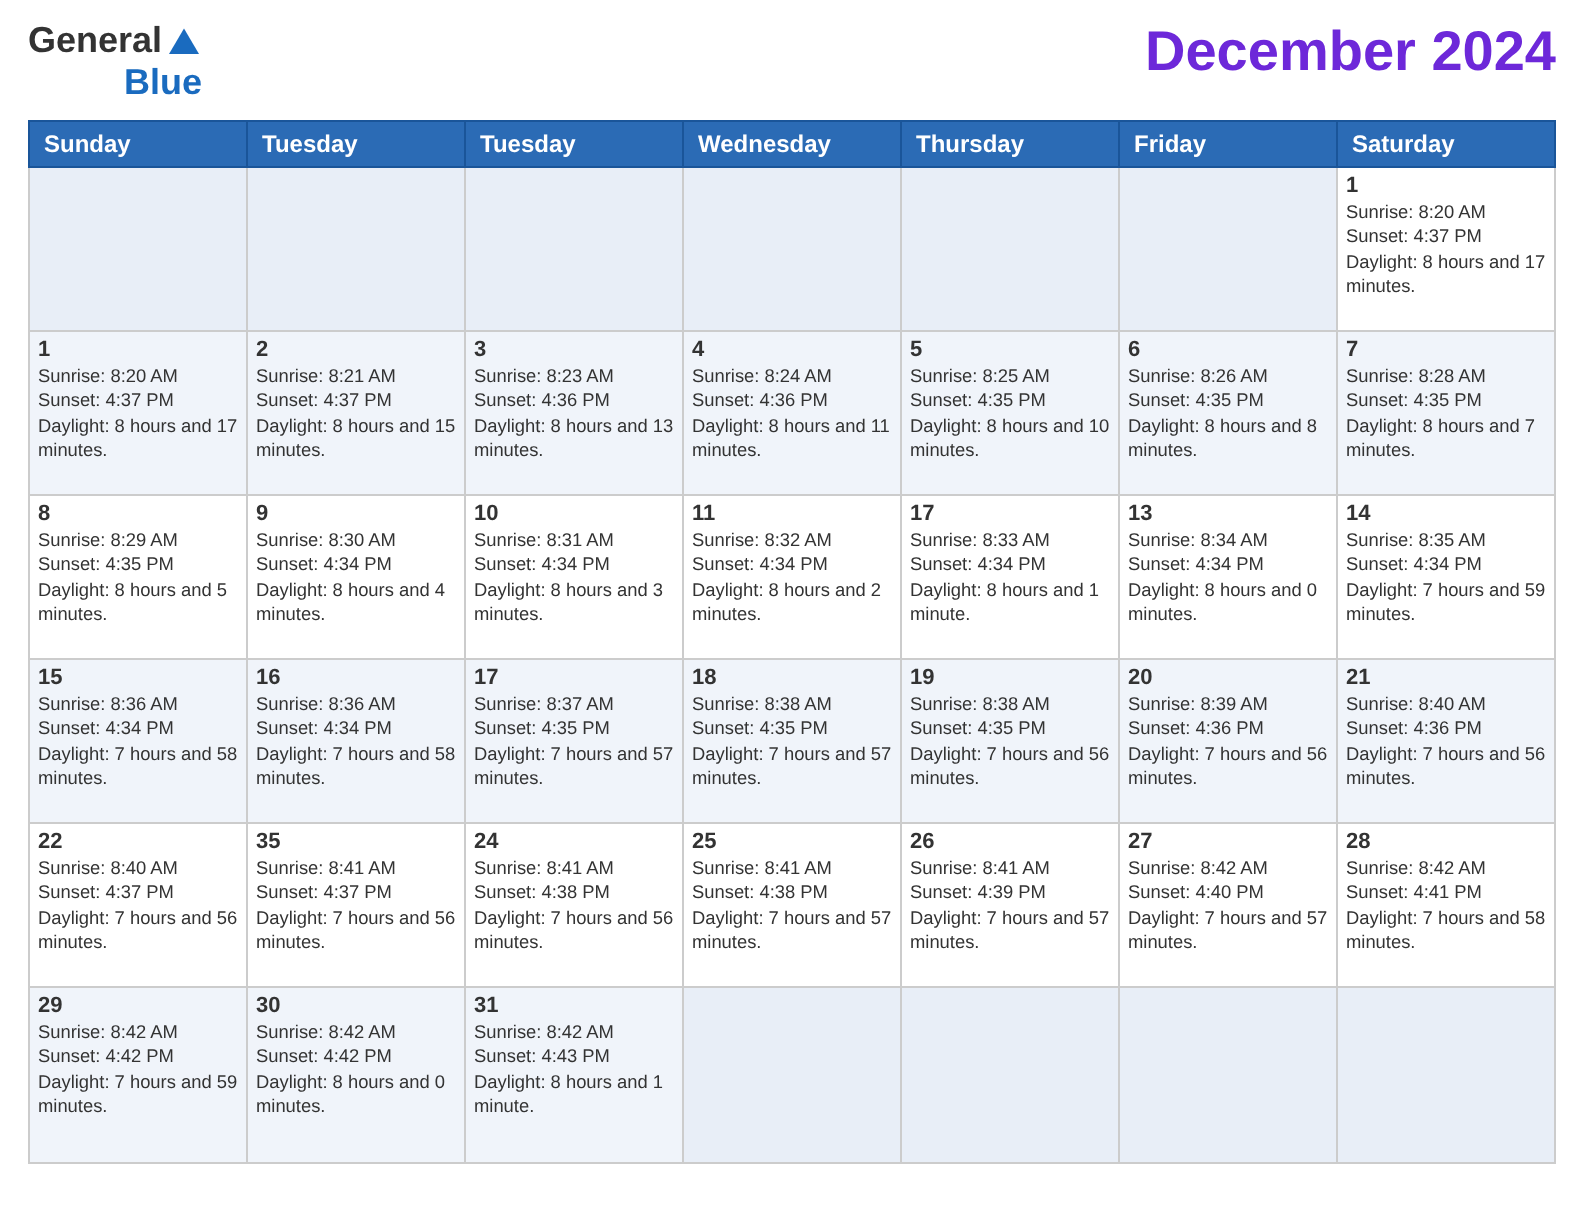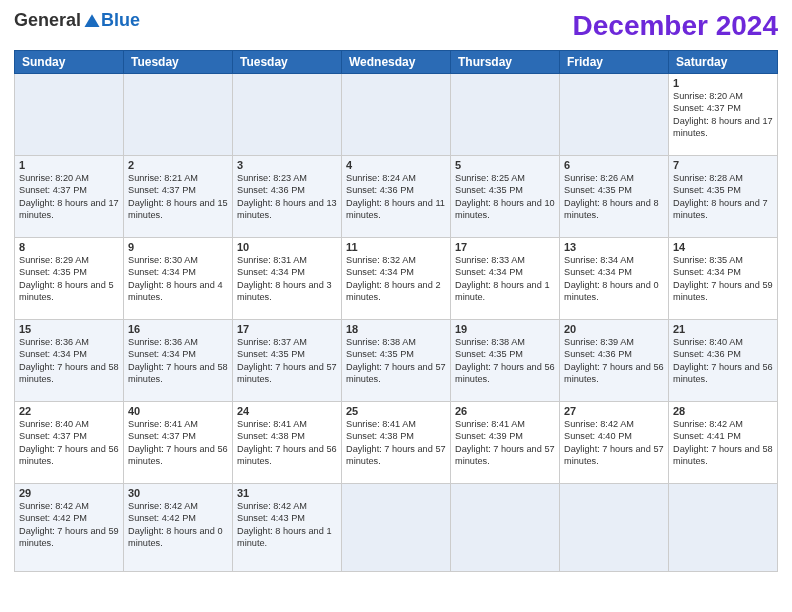--- a/index.html
+++ b/index.html
@@ -17,22 +17,22 @@
       padding: 10px 14px 10px 14px;
     }
     .header {
       display: flex;
       justify-content: space-between;
       align-items: flex-start;
       margin-bottom: 8px;
     }
     .logo {
       display: flex;
-      flex-direction: row;
-      align-items: center;
+      flex-direction: column;
+      align-items: flex-end;
     }
     .logo-text {
       display: flex;
       align-items: center;
     }
     .logo-general {
       font-size: 18px;
       font-weight: bold;
       color: #333;
     }
@@ -235,21 +235,21 @@
             <span class="day-num">21</span>
             <div class="day-info">Sunrise: 8:40 AM<br>Sunset: 4:36 PM<br>Daylight: 7 hours and 56 minutes.</div>
           </td>
         </tr>
         <tr>
           <td>
             <span class="day-num">22</span>
             <div class="day-info">Sunrise: 8:40 AM<br>Sunset: 4:37 PM<br>Daylight: 7 hours and 56 minutes.</div>
           </td>
           <td>
-            <span class="day-num">40</span>
+            <span class="day-num">35</span>
             <div class="day-info">Sunrise: 8:41 AM<br>Sunset: 4:37 PM<br>Daylight: 7 hours and 56 minutes.</div>
           </td>
           <td>
             <span class="day-num">24</span>
             <div class="day-info">Sunrise: 8:41 AM<br>Sunset: 4:38 PM<br>Daylight: 7 hours and 56 minutes.</div>
           </td>
           <td>
             <span class="day-num">25</span>
             <div class="day-info">Sunrise: 8:41 AM<br>Sunset: 4:38 PM<br>Daylight: 7 hours and 57 minutes.</div>
           </td>

